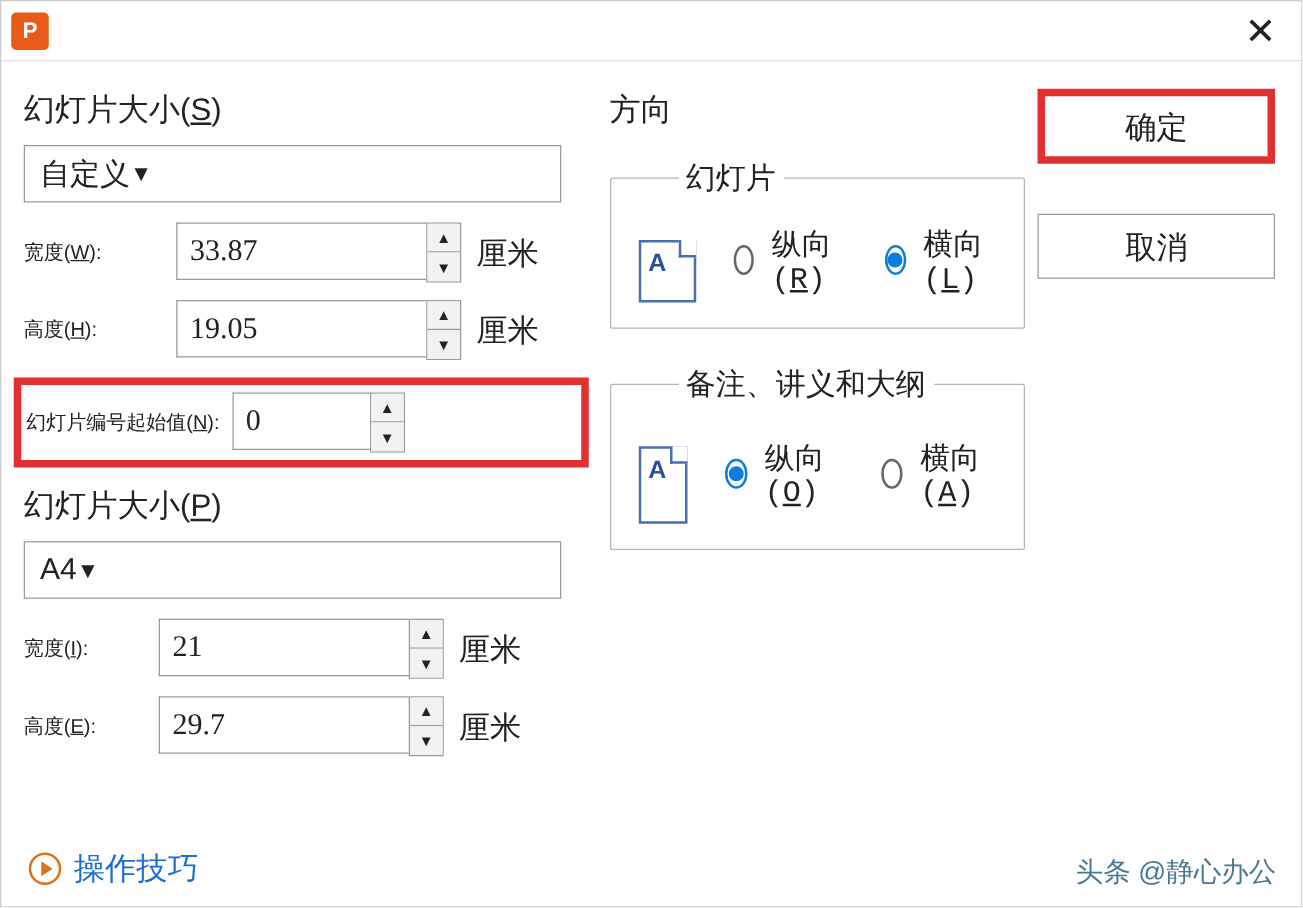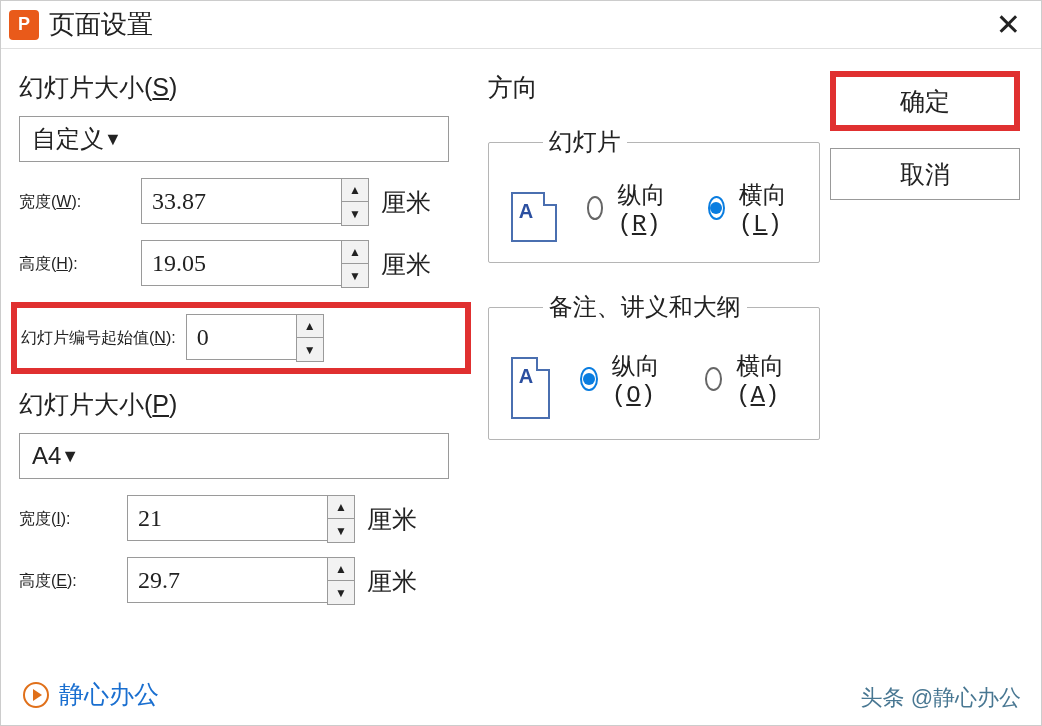--- a/index.html
+++ b/index.html
@@ -118,21 +118,21 @@
   .radio.selected .dot { border-color: #0a7de0; }
   .radio.selected .dot::after {
     content: ""; width: 12px; height: 12px; border-radius: 50%; background: #0a7de0;
   }
 
   .btn {
     width: 190px; height: 52px;
     border: 1px solid #999;
     background: #fff;
     display: flex; align-items: center; justify-content: center;
-    font-size: 25px; cursor: pointer; margin-bottom: 17px;
+    font-size: 25px; cursor: pointer; margin-bottom: 40px;
   }
   .btn.highlight { border: 6px solid #e03030; height: 60px; }
 
   .tips-row {
     position: absolute;
     left: 22px; bottom: 14px;
     display: flex; align-items: center; gap: 10px;
     color: #1a6fd0; font-size: 25px; cursor: pointer;
   }
   .play-icon {
@@ -151,21 +151,20 @@
     color: #0c4a6e; font-size: 22px; opacity: .75;
   }
 </style>
 </head>
 <body>
 
 <div class="window">
 
   <div class="titlebar">
     <div class="app-icon">P</div>
-    <div class="title">页面设置</div>
     <div class="spacer"></div>
     <div class="close-icon">✕</div>
   </div>
 
   <div class="body-area">
 
     <div class="col-left">
 
       <div class="group-label">
         <span>幻灯片大小(</span><span class="underline">S</span><span>)</span>
@@ -302,19 +301,19 @@
       </fieldset>
     </div>
 
     <div class="col-right">
       <div class="btn highlight">确定</div>
       <div class="btn">取消</div>
     </div>
 
     <div class="tips-row">
       <span class="play-icon"></span>
-      <span>静心办公</span>
+      <span>操作技巧</span>
     </div>
 
     <div class="watermark">头条 @静心办公</div>
 
   </div>
 </div>
 
 </body></html>

